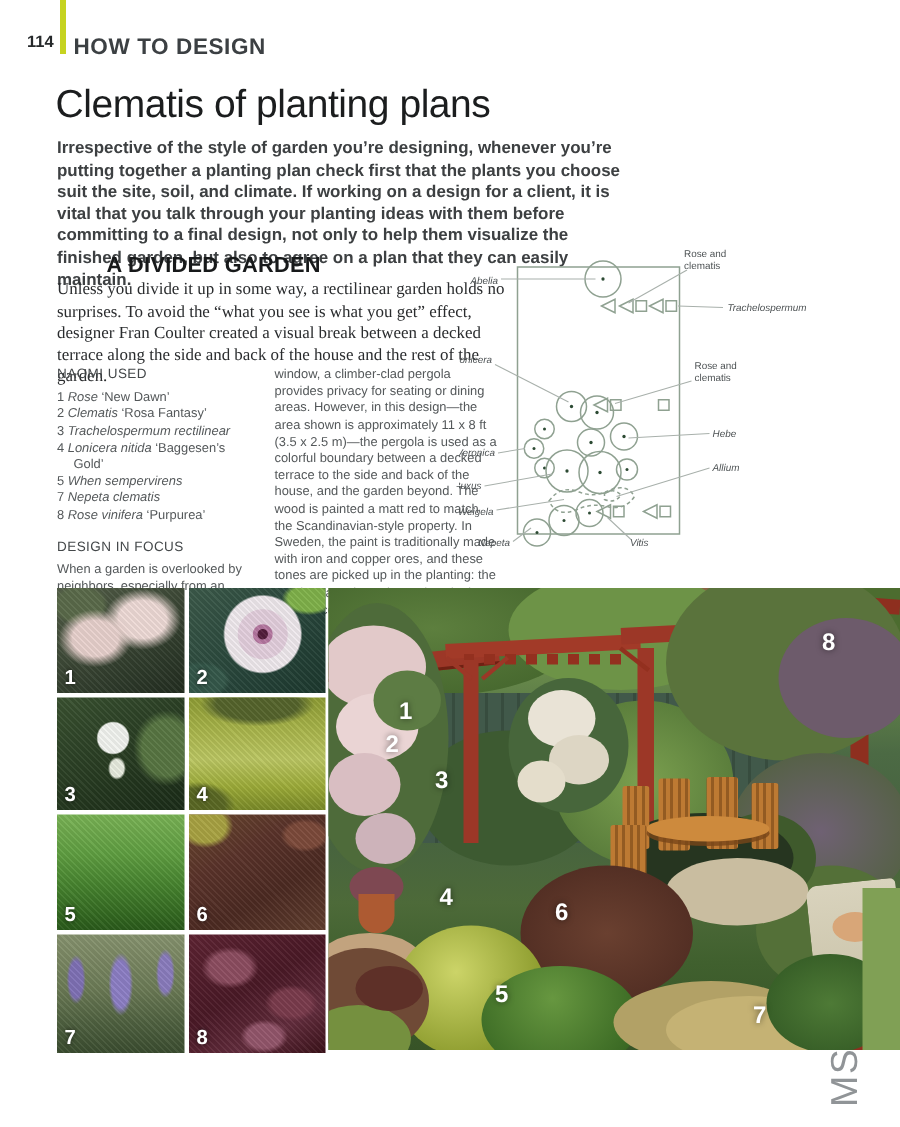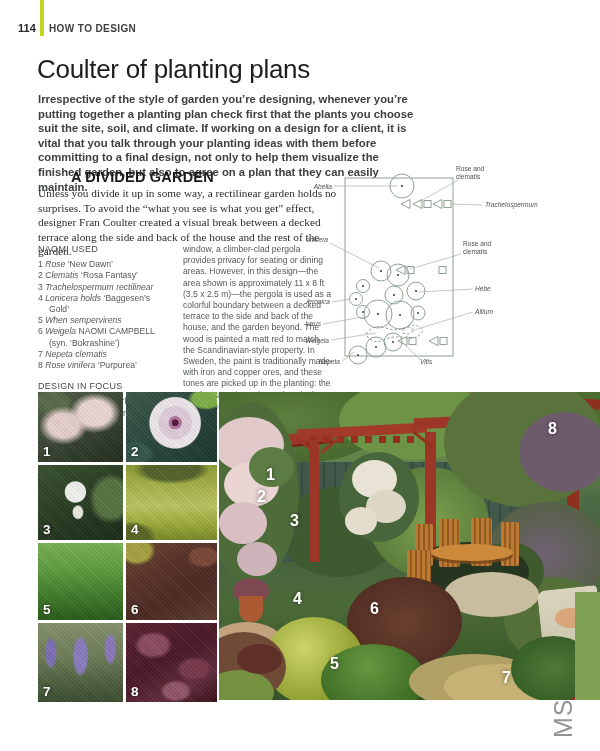--- a/index.html
+++ b/index.html
@@ -2,21 +2,21 @@
 <html><head>
 <meta charset="utf-8">
 <style>
   html,body{margin:0;padding:0;}
   body{width:600px;height:751px;background:#ffffff;position:relative;overflow:hidden;
        font-family:"Liberation Sans",sans-serif;color:#2b2e30;}
   .abs{position:absolute;}
   
   #page-num{left:18px;top:22px;font-size:11px;font-weight:bold;color:#26292b;}
   #accent-bar{left:40px;top:0;width:3.5px;height:36px;background:#c6d320;}
-  #section-head{left:49px;top:23px;font-size:10px;font-weight:bold;color:#3c4043;letter-spacing:.4px;}
+  #section-head{left:49px;top:23px;font-size:15px;font-weight:bold;color:#3c4043;letter-spacing:.4px;}
   
   #main-title{left:37px;top:54px;font-size:26px;font-weight:400;color:#1b1d1e;letter-spacing:-.3px;}
   #intro{left:38px;top:92px;width:378px;font-size:11.3px;line-height:14.6px;font-weight:bold;color:#3d4042;}
   
   #dg-head{left:38px;top:169px;font-size:14.5px;font-weight:bold;color:#17191a;letter-spacing:.2px;margin-left:33px;}
   #dg-lead{left:38px;top:186px;width:304px;font-family:"Liberation Serif",serif;
            font-size:11.3px;line-height:14.6px;color:#2a2c2e;}
   .smallcol{font-size:8.6px;line-height:11.2px;color:#54585a;}
   #col1{left:38px;top:244px;width:134px;}
   #col2{left:183px;top:244px;width:150px;}
@@ -79,34 +79,33 @@
   #watermark{left:549px;top:694px;width:44px;height:44px;color:#85898c;font-size:25px;
       letter-spacing:1px;transform:rotate(-90deg);opacity:.9;}
 </style>
 </head>
 <body>
 
 <div class="abs" id="page-num">114</div>
 <div class="abs" id="accent-bar"></div>
 <div class="abs" id="section-head">HOW TO DESIGN</div>
 
-<div class="abs" id="main-title">Coulter of planting plans</div>
+<div class="abs" id="main-title">Clematis of planting plans</div>
 <div class="abs" id="intro">Irrespective of the style of garden you’re designing, whenever you’re putting together a planting plan check first that the plants you choose suit the site, soil, and climate. If working on a design for a client, it is vital that you talk through your planting ideas with them before committing to a final design, not only to help them visualize the finished garden, but also to agree on a plan that they can easily maintain.</div>
 
 <div class="abs" id="dg-head">A DIVIDED GARDEN</div>
 <div class="abs" id="dg-lead">Unless you divide it up in some way, a rectilinear garden holds no surprises. To avoid the “what you see is what you get” effect, designer Fran Coulter created a visual break between a decked terrace along the side and back of the house and the rest of the garden.</div>
 
 <div class="abs smallcol" id="col1">
   <div class="small-head">NAOMI USED</div>
   <div class="pitem"><span>1</span> <span class="sci">Rose</span> <span>‘New Dawn’</span></div>
   <div class="pitem"><span>2</span> <span class="sci">Clematis</span> <span>‘Rosa Fantasy’</span></div>
   <div class="pitem"><span>3</span> <span class="sci">Trachelospermum rectilinear</span></div>
-  <div class="pitem"><span>4</span> <span class="sci">Lonicera holds</span> <span>‘Baggesen’s Gold’</span></div>
+  <div class="pitem"><span>4</span> <span class="sci">Lonicera nitida</span> <span>‘Baggesen’s Gold’</span></div>
   <div class="pitem"><span>5</span> <span class="sci">When sempervirens</span></div>
-  <div class="pitem"><span>6</span> <span class="sci">Weigela</span> <span>NAOMI CAMPBELL</span><br><span>(syn. ‘Bokrashine’)</span></div>
   <div class="pitem"><span>7</span> <span class="sci">Nepeta clematis</span></div>
   <div class="pitem"><span>8</span> <span class="sci">Rose vinifera</span> <span>‘Purpurea’</span></div>
   <div class="small-head dif-head">DESIGN IN FOCUS</div>
   <div>When a garden is overlooked by neighbors, especially from an upstairs</div>
 </div>
 
 <div class="abs smallcol" id="col2"><span>window, a climber-clad pergola provides privacy for seating or dining areas. However, in this design—the area shown is approximately 11 x 8 ft (3.5 x 2.5 m)—the pergola is used as a colorful boundary between a decked terrace to the side and back of the house, and the garden beyond. The wood is painted a matt red to match the Scandinavian-style property. In Sweden, the paint is traditionally made with iron and copper ores, and these tones are picked up in the planting: the purple grapevine, wine-red </span><span class="ital">Weigela</span><span>, and the complementary pink rose and clematis.</span></div>
 
 <div class="abs" id="diagram">
 <svg width="292" height="240" viewBox="0 0 292 240">

